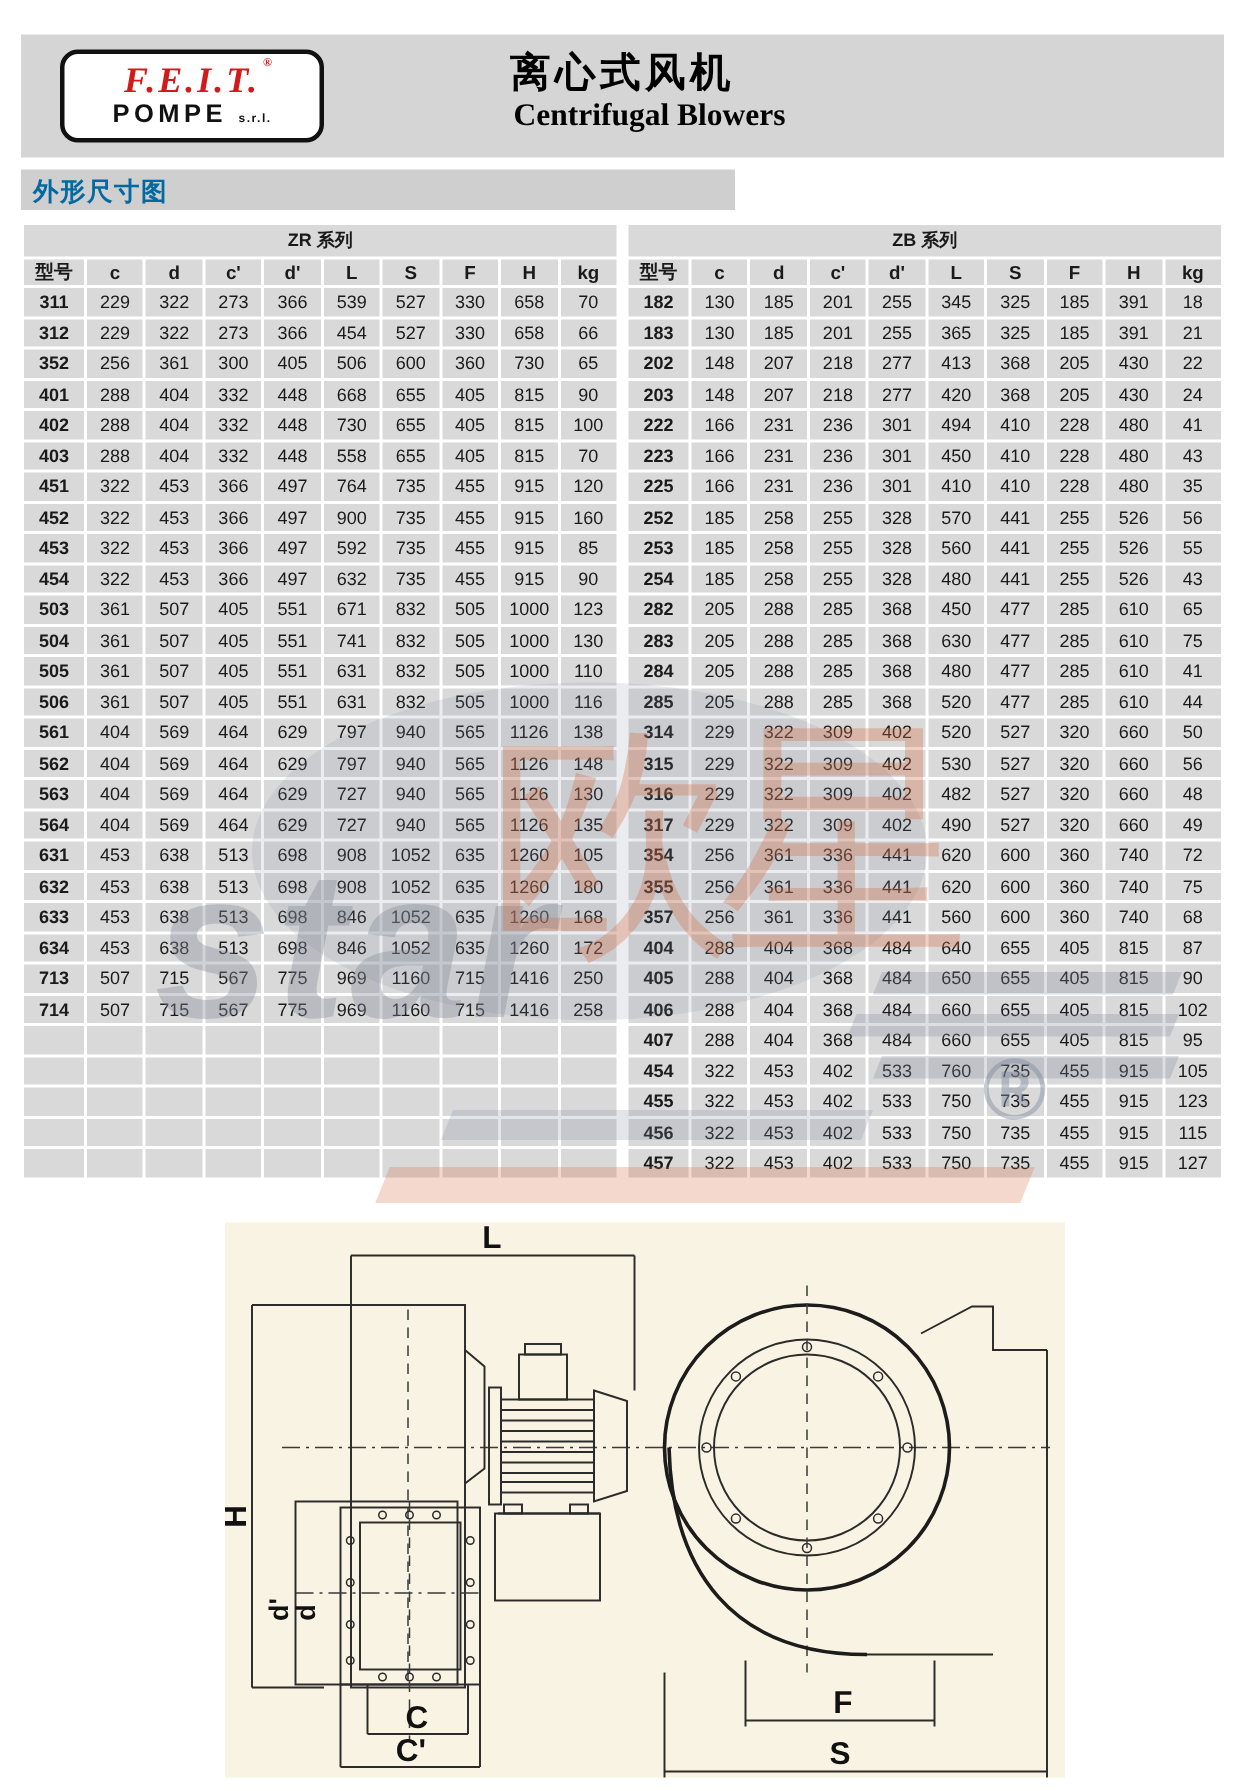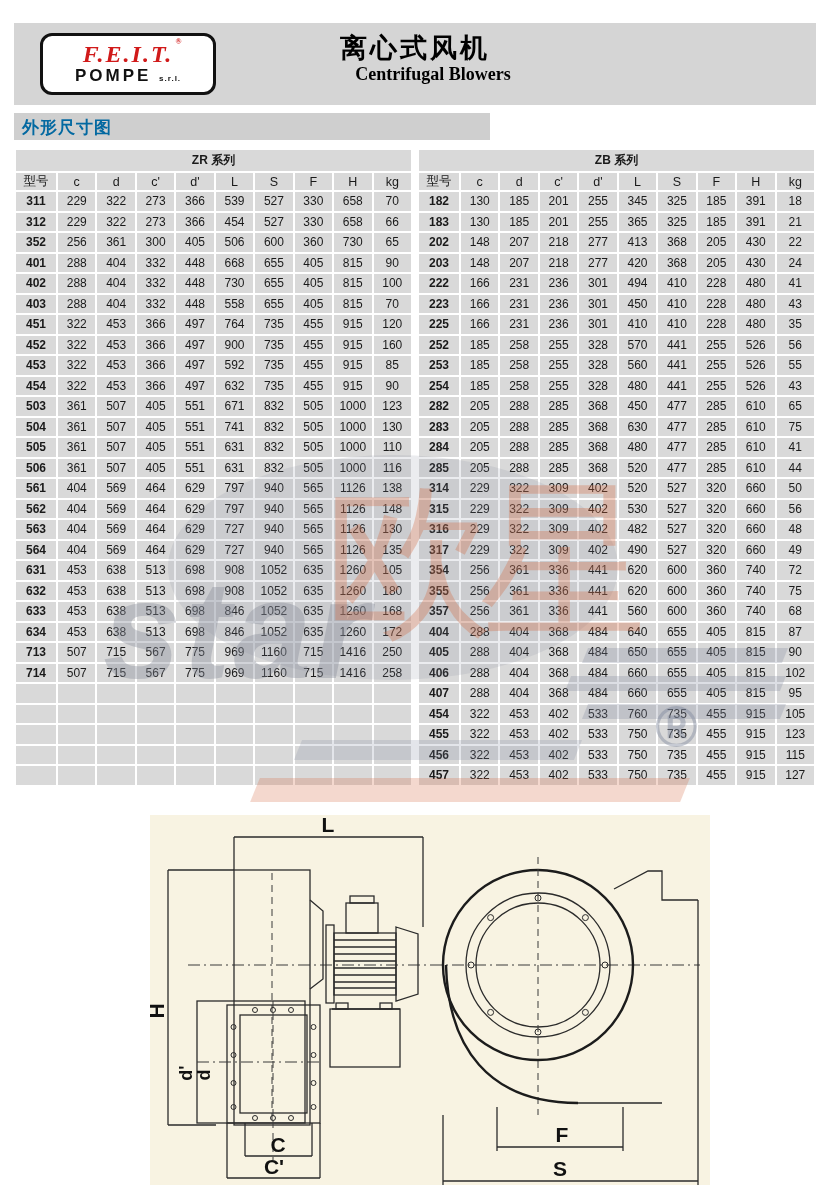--- a/index.html
+++ b/index.html
@@ -17,35 +17,35 @@
   }
   .logo-name {
     font-family:"Liberation Serif","DejaVu Serif",serif; font-weight:bold; font-style:italic;
     color:#d11a1a; font-size:24px; letter-spacing:2px; line-height:1; position:relative;
   }
   .logo-reg { position:absolute; top:-4px; right:-10px; font-size:8px; color:#d11a1a; font-style:normal; }
   .logo-sub { font-weight:bold; color:#111; font-size:17px; letter-spacing:3px; line-height:1.2; }
   .logo-srl { font-size:8px; font-weight:bold; letter-spacing:1px; }
   .titles { position:absolute; left:0; top:0; width:100%; height:100%; text-align:center; }
   .title-cn { margin-top:9px; font-size:27px; font-weight:bold; color:#000; letter-spacing:3px; line-height:1.2; }
-  .title-en { font-family:"Liberation Serif","DejaVu Serif",serif; font-size:18px; font-weight:bold; color:#000; line-height:1.2;padding-left:36px; }
+  .title-en { font-family:"Liberation Serif","DejaVu Serif",serif; font-size:21px; font-weight:bold; color:#000; line-height:1.2;padding-left:36px; }
   
   .section-banner {
     position:absolute; left:14px; top:113px; width:476px; height:27px; background:#cfcfcf;
     font-size:17px; font-weight:bold; color:#0369a1; padding:3px 0 0 8px; letter-spacing:1px;
   }
   
   .tables-row { position:absolute; left:14px; top:148px; width:802px; display:flex; gap:4px; }
   table.dim-table { border-collapse:separate; border-spacing:2px; table-layout:fixed; width:399px; background:#ffffff; }
   table.dim-table th, table.dim-table td {
     background:#d9d9d9; text-align:center; vertical-align:middle;
     font-size:12px; color:#1a1a1a; overflow:hidden; white-space:nowrap; padding:0;
   }
   th.series-title { height:21px; font-size:13px; font-weight:bold; }
-  tr.col-headers th { height:17px; font-size:12.5px; font-weight:normal; }
+  tr.col-headers th { height:17px; font-size:12.5px; font-weight:bold; }
   table.dim-table td { height:18.5px; }
   table.dim-table td.model { font-weight:bold; }
   
   .drawing { position:absolute; left:150px; top:815px; width:560px; height:370px; background:#f8f3e2; }
   .drawing svg { display:block; }
   .ln   { stroke:#2b2b2b; stroke-width:1.3; fill:none; }
   .thick{ stroke:#1c1c1c; stroke-width:2.4; fill:none; }
   .cl   { stroke:#3a3a3a; stroke-width:1; fill:none; stroke-dasharray:12 4 2 4; }
   .cl2  { stroke:#3a3a3a; stroke-width:1; fill:none; stroke-dasharray:7 5; }
   .dim  { font-family:"Liberation Sans","DejaVu Sans",sans-serif; font-weight:bold; font-size:21px; fill:#111; text-anchor:middle; }

